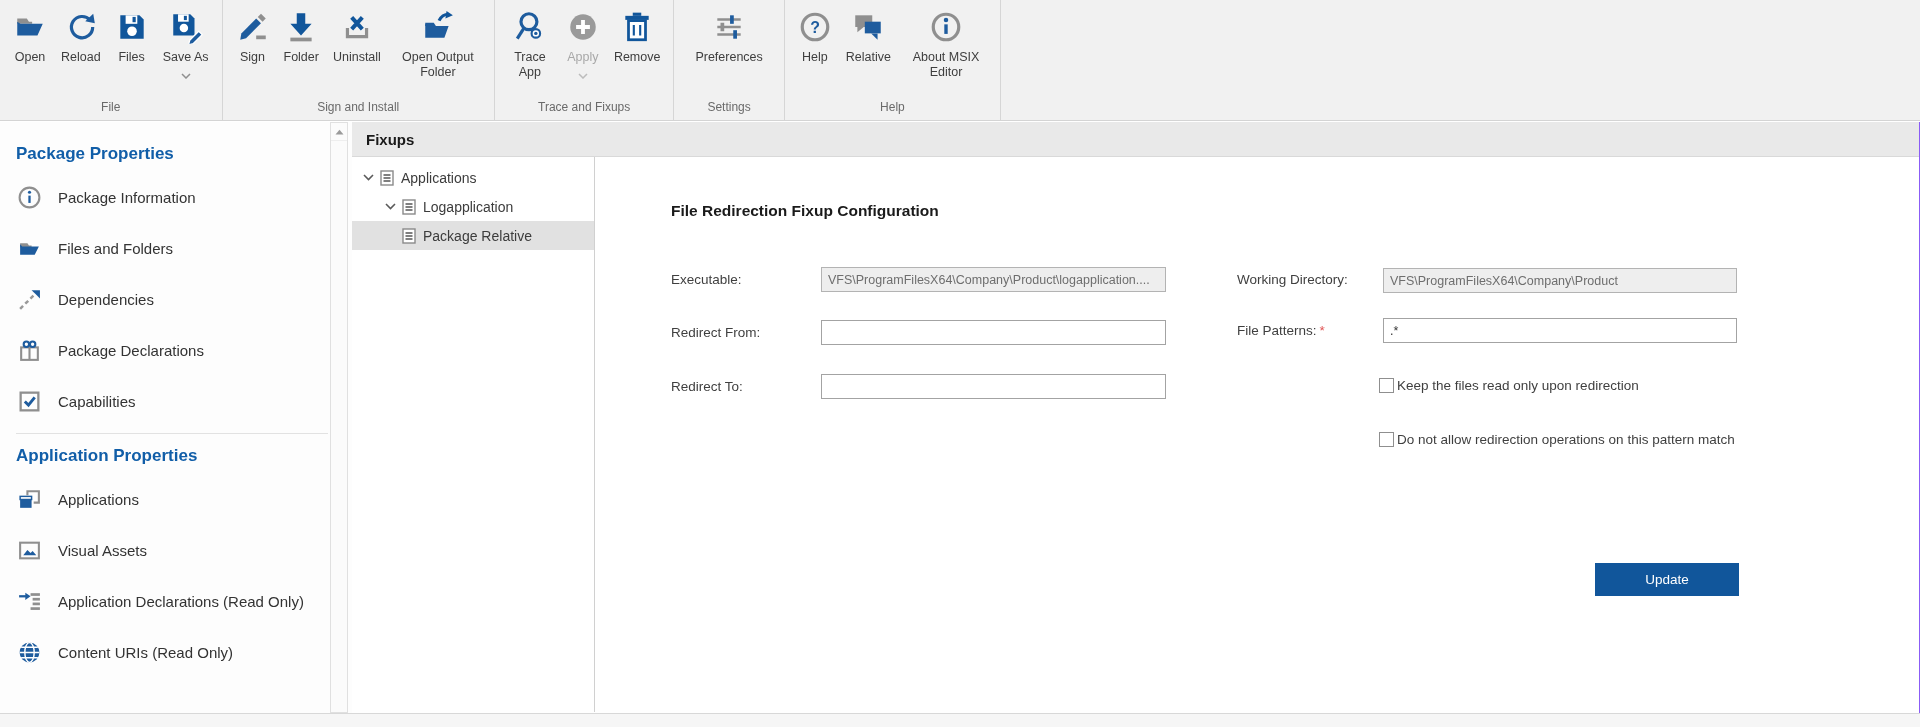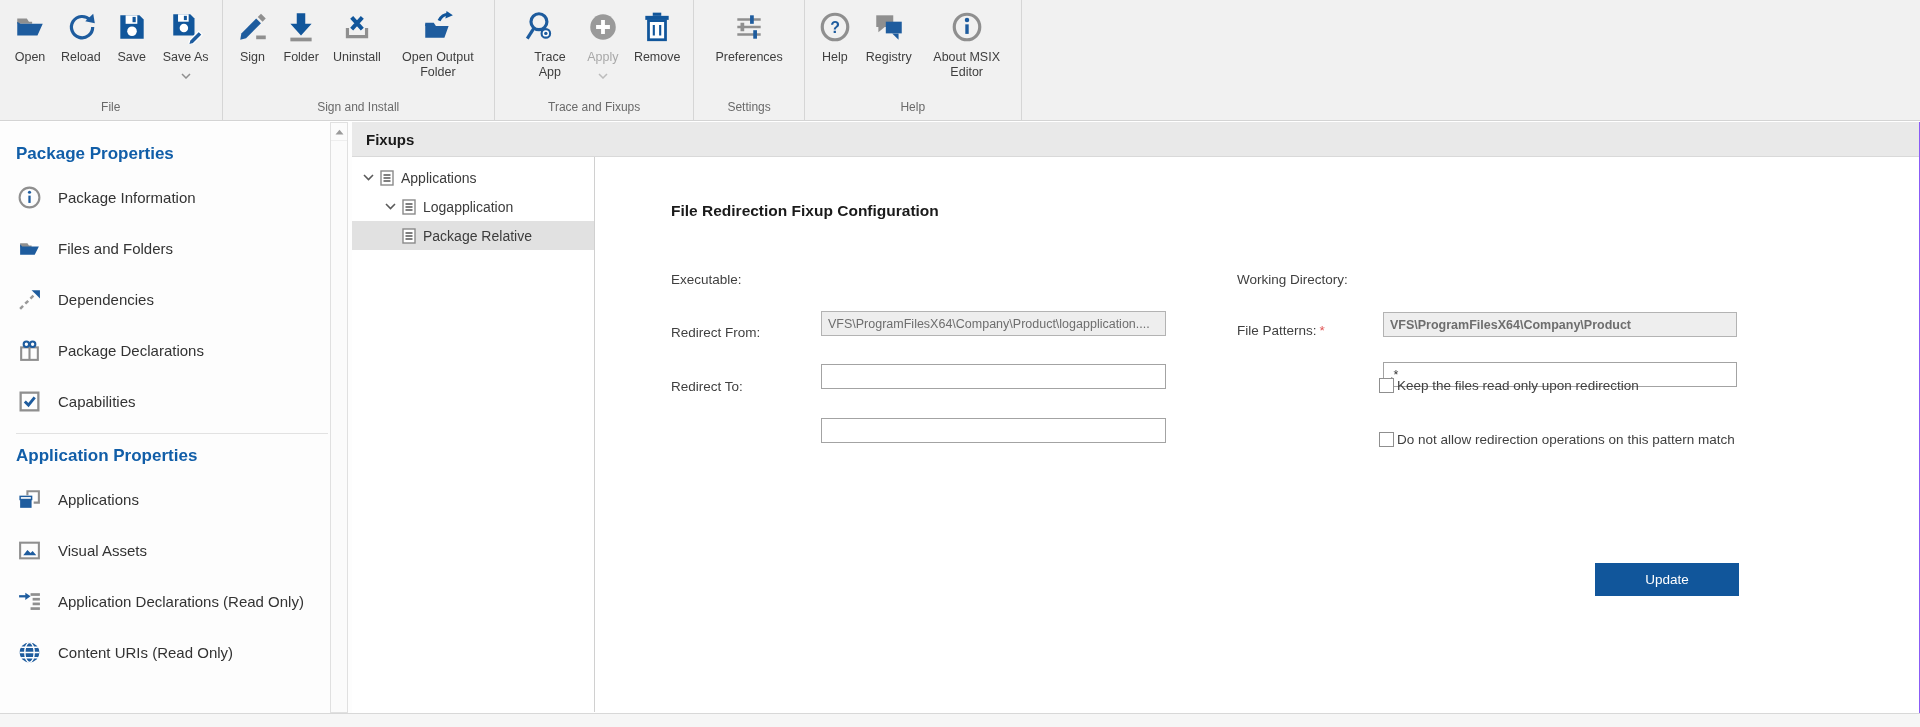--- a/index.html
+++ b/index.html
@@ -11,21 +11,21 @@
     background:#f1f1f1; border-bottom:1px solid #d4d4d4; display:flex; }
   .tb-group { display:flex; flex-direction:column; border-right:1px solid #d6d6d6; }
   .tb-buttons { flex:1; display:flex; align-items:flex-start; padding:5px 6px 0 6px; }
   .tb-btn { background:none; border:none; display:flex; flex-direction:column;
     align-items:center; padding:2px 7px 0 7px; cursor:pointer; }
   .tb-btn .ic { height:40px; display:flex; align-items:center; justify-content:center; }
   .tb-btn .lbl { font-size:12.5px; color:#3e3e3e; line-height:1.2; text-align:center;
     margin-top:3px; white-space:normal; }
   .tb-btn.disabled .lbl { color:#a8a8a8; }
   .tb-btn .dd { margin-top:2px; }
-  .lblw-84 .lbl{ max-width:86px; } .lblw-42 .lbl{ max-width:44px;margin-left:20px; }
+  .lblw-84 .lbl{ max-width:86px; } .lblw-42 .lbl{ max-width:44px; }
   .lblw-130 .lbl{ max-width:132px; } .lblw-80 .lbl{ max-width:82px; }
   .tb-group-label { height:22px; text-align:center; font-size:12px; color:#6a6a6a;
     line-height:18px; }
 
   
   .sidebar { position:absolute; left:0; top:122px; width:352px; height:591px;
     background:#fdfdfd; overflow:hidden; }
   .side-inner { padding:22px 0 0 16px; }
   .side-heading { font-size:17px; font-weight:bold; color:#115EA8; margin-bottom:8px; }
   .side-item { display:flex; align-items:center; height:51px; cursor:pointer; }
@@ -53,28 +53,28 @@
   .tree-row .doc { margin-right:7px; display:flex; }
   .tree-row .lbl { font-size:14px; color:#3c3c3c; white-space:nowrap; }
   .ind-0 { padding-left:8px; } .ind-1 { padding-left:30px; } .ind-2 { padding-left:50px; }
 
   .form-area { flex:1; position:relative; background:#fff; }
   .form-title { position:absolute; left:76px; top:45px; font-size:15.5px;
     font-weight:bold; color:#1a1a1a; }
   .f-label { position:absolute; font-size:13.5px; color:#3f3f3f; line-height:25px; }
   .f-input { position:absolute; height:25px; border:1px solid #a3a3a3; background:#fff;
     font-family:"Liberation Sans", sans-serif; font-size:12.5px; color:#333;
-    padding:0 6px;margin-top:44px; }
+    padding:0 6px; }
   .f-input:disabled { background:#eeeeee; border-color:#b3b3b3; color:#6e6e6e; }
   .req { color:#e05252; margin-left:3px; }
 
   .lab-exec   { left:76px;  top:110px; }
   .inp-exec   { left:226px; top:110px; width:345px; }
   .lab-workdir{ left:642px; top:110px; }
-  .inp-workdir{ left:788px; top:111px; width:354px;font-weight:bold; }
+  .inp-workdir{ left:788px; top:111px; width:354px; }
   .lab-rfrom  { left:76px;  top:163px; }
   .inp-rfrom  { left:226px; top:163px; width:345px; }
   .lab-fpat   { left:642px; top:161px; }
   .inp-fpat   { left:788px; top:161px; width:354px; }
   .lab-rto    { left:76px;  top:217px; }
   .inp-rto    { left:226px; top:217px; width:345px; }
 
   .cbx-row { position:absolute; display:flex; align-items:center; cursor:pointer; }
   .cbx-row .box { width:15px; height:15px; border:1px solid #8f8f8f; background:#fff;
     margin-right:3px; flex:none; }
@@ -117,21 +117,21 @@
       </button>
       <button class="tb-btn">
         <span class="ic">
           <svg width="34" height="34" viewBox="0 0 32 32">
               <path fill="#11569B" d="M5 5h18l4 4v18H5z"></path>
               <rect x="10" y="5" width="11" height="8" fill="#fff"></rect>
               <rect x="16.5" y="6.5" width="3" height="5" fill="#11569B"></rect>
               <circle cx="16" cy="20" r="4.5" fill="#fff"></circle>
             </svg>
         </span>
-        <span class="lbl">Save</span>
+        <span class="lbl">Files</span>
       </button>
       <button class="tb-btn">
         <span class="ic">
           <svg width="34" height="34" viewBox="0 0 32 32">
               <path fill="#11569B" d="M4 4h16l4 4v16H4z"></path>
               <rect x="8.5" y="4" width="10" height="7" fill="#fff"></rect>
               <rect x="14" y="5.5" width="2.8" height="4" fill="#11569B"></rect>
               <circle cx="14" cy="17" r="4" fill="#fff"></circle>
               <path fill="#1E5C9E" stroke="#fff" stroke-width="1.2" d="M19.5 28.5l8.5-8.5 3.2 3.2-8.5 8.5-4.3 1.1z"></path>
             </svg>
@@ -264,21 +264,21 @@
       </button>
       <button class="tb-btn">
         <span class="ic">
           <svg width="34" height="34" viewBox="0 0 32 32">
               <rect x="4" y="5" width="16" height="11" fill="#8f8f8f"></rect>
               <path fill="#8f8f8f" d="M6 16v5l6-5z"></path>
               <rect x="13" y="11" width="15" height="11" fill="#1E5C9E"></rect>
               <path fill="#1E5C9E" d="M25 22v6l-6-6z"></path>
             </svg>
         </span>
-        <span class="lbl">Registry</span>
+        <span class="lbl">Relative</span>
       </button>
       <button class="tb-btn lblw-80">
         <span class="ic">
           <svg width="34" height="34" viewBox="0 0 32 32">
               <circle cx="16" cy="16" r="12" stroke="#8f8f8f" stroke-width="3" fill="none"></circle>
               <rect x="14.4" y="13.5" width="3.2" height="9" fill="#1E5C9E"></rect>
               <circle cx="16" cy="9.5" r="2.1" fill="#1E5C9E"></circle>
             </svg>
         </span>
         <span class="lbl">About MSIX Editor</span>

